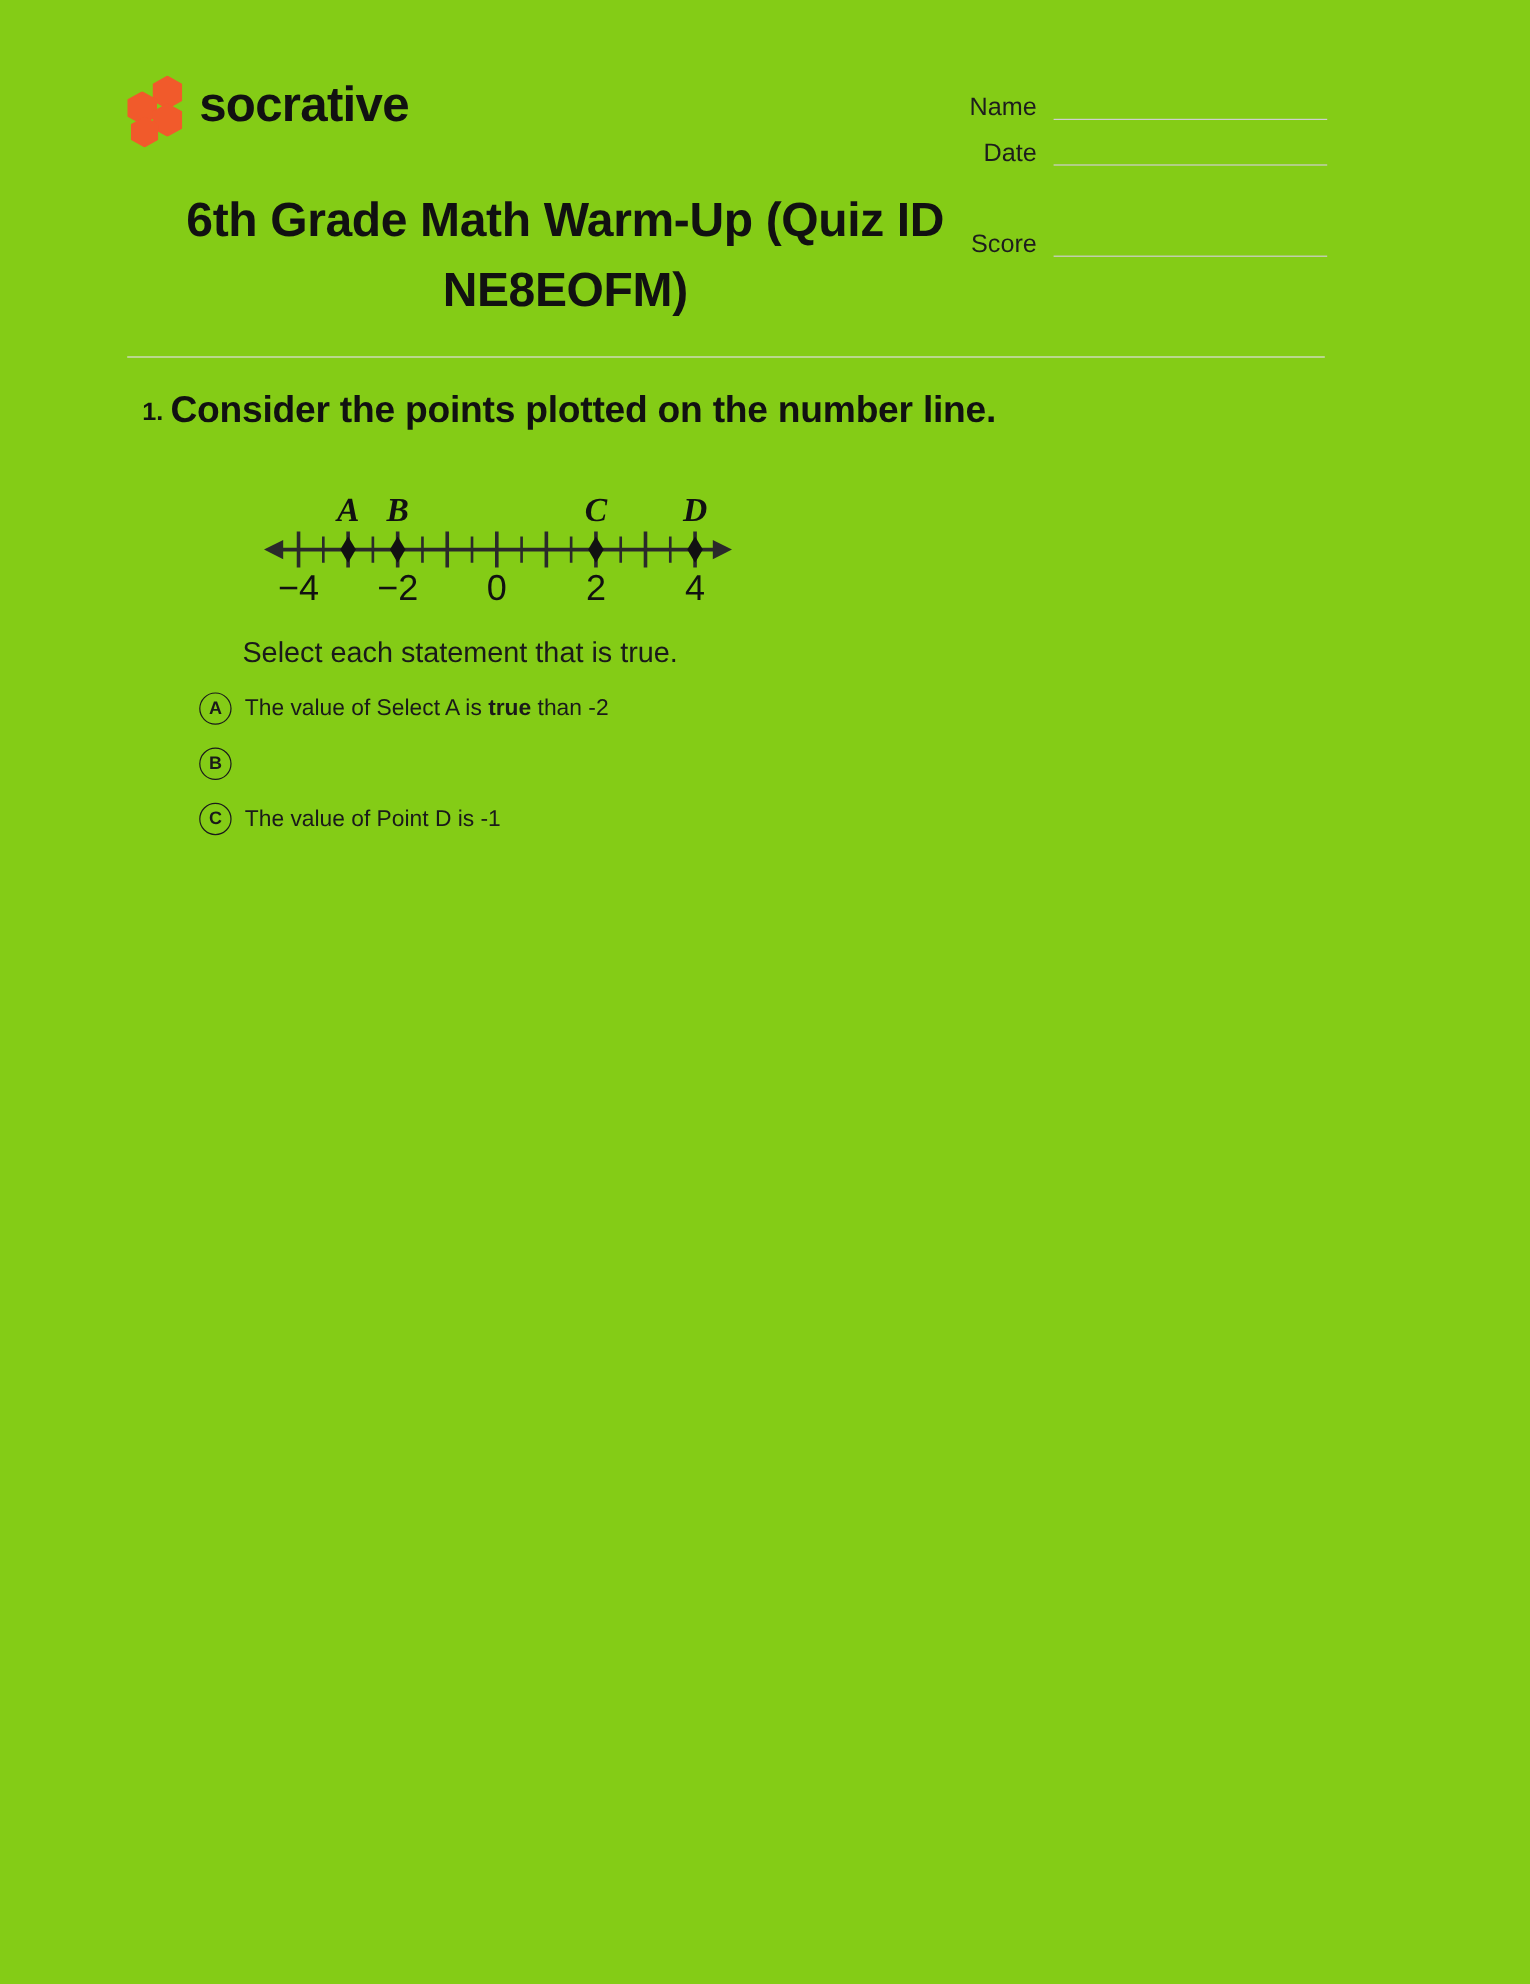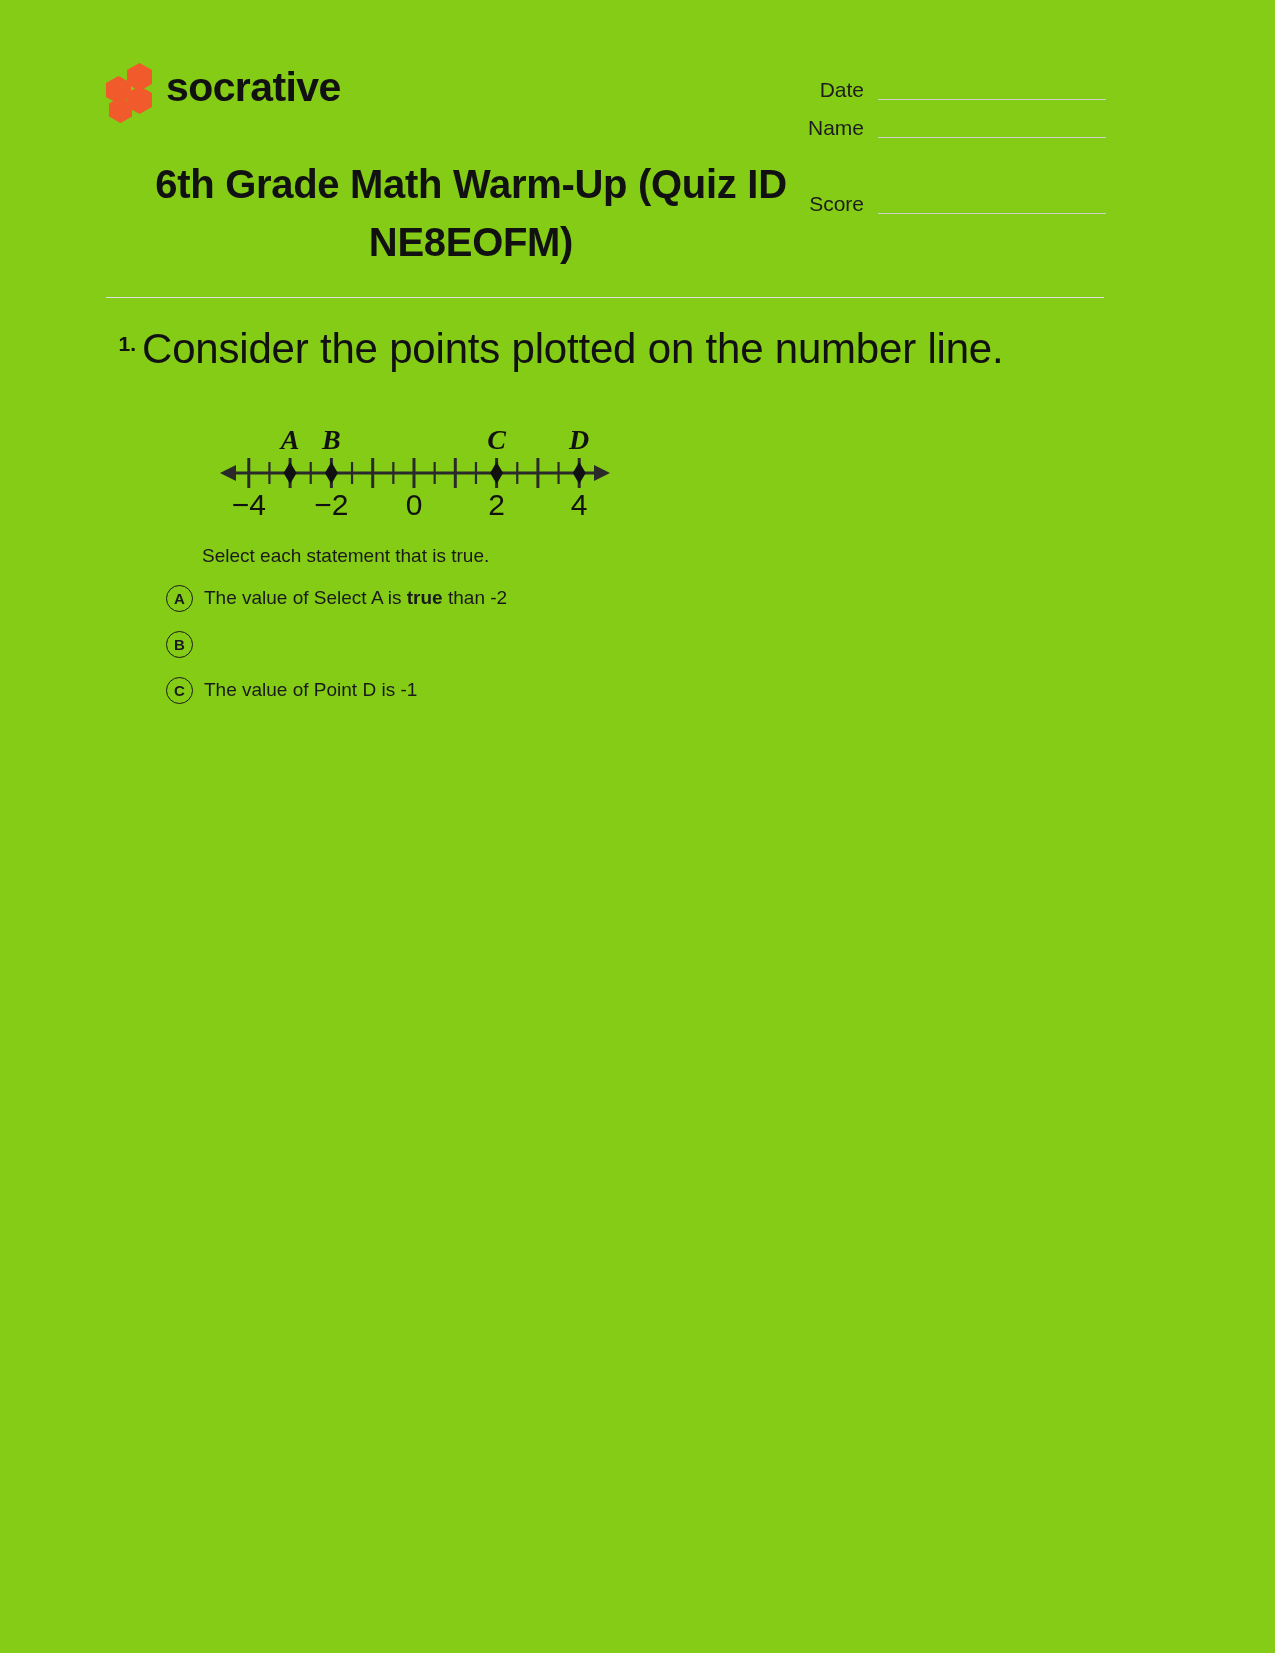--- a/index.html
+++ b/index.html
@@ -132,43 +132,43 @@
     width: 36px;
     flex: none;
     font-size: 21px;
     font-weight: 700;
     padding-top: 10px;
     text-align: right;
     padding-right: 6px;
     color: #111;
   }
   .q-text {
-    font-size: 42px;
+    font-size: 31px;
     line-height: 1.3;
-    font-weight: 400;
+    font-weight: 700;
     color: #111;
     letter-spacing: -0.2px;
   }
 
   
   .figure {
     margin-left: 96px;
     margin-top: 34px;
     width: 420px;
     height: 115px;
   }
   .figure svg { display: block; }
 
   
   .answers {
     margin-left: 96px;
     margin-top: 18px;
   }
   .select-line {
-    font-size: 19px;
+    font-size: 24px;
     color: #1a1a1a;
     margin-bottom: 17px;
     line-height: 1.3;
   }
   .opt {
     display: flex;
     align-items: center;
     margin-bottom: 19px;
     margin-left: -36px;
   }
@@ -206,25 +206,25 @@
         <span class="hex h1"></span>
         <span class="hex h2"></span>
         <span class="hex h3"></span>
         <span class="hex h4"></span>
       </div>
       <div class="logo-word">socrative</div>
     </div>
 
     <div class="fields-top">
       <div class="field-row">
+        <span class="field-label">Name</span>
+        <span class="field-line"></span>
+      </div>
+      <div class="field-row">
         <span class="field-label">Date</span>
-        <span class="field-line"></span>
-      </div>
-      <div class="field-row">
-        <span class="field-label">Name</span>
         <span class="field-line"></span>
       </div>
     </div>
 
     <div class="fields-score">
       <div class="field-row">
         <span class="field-label">Score</span>
         <span class="field-line"></span>
       </div>
     </div>

